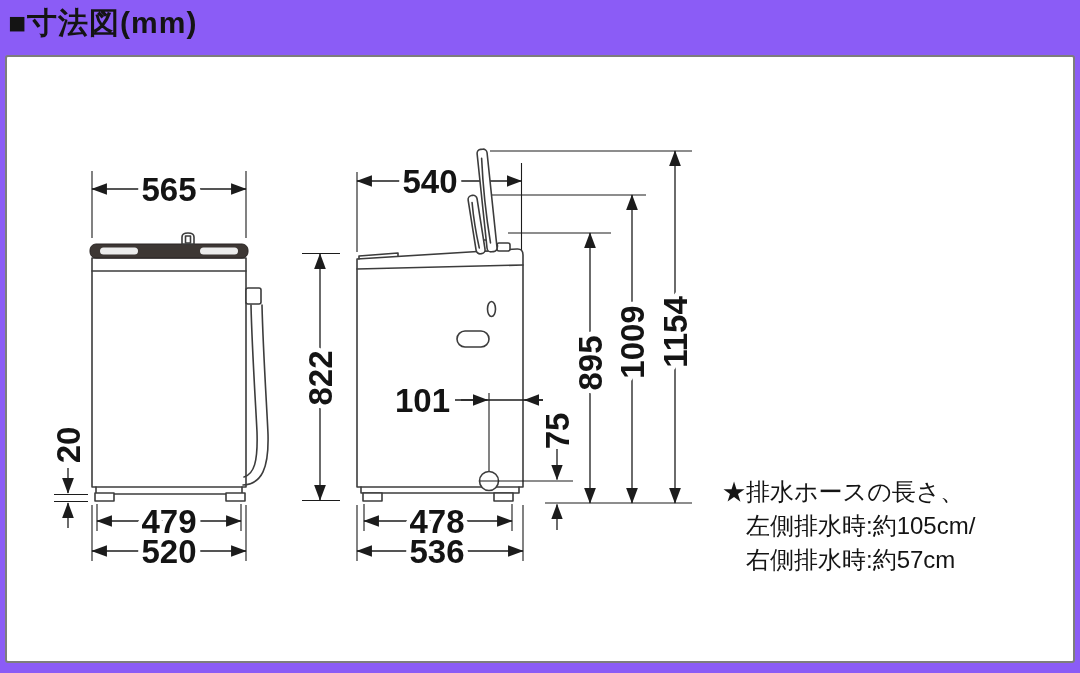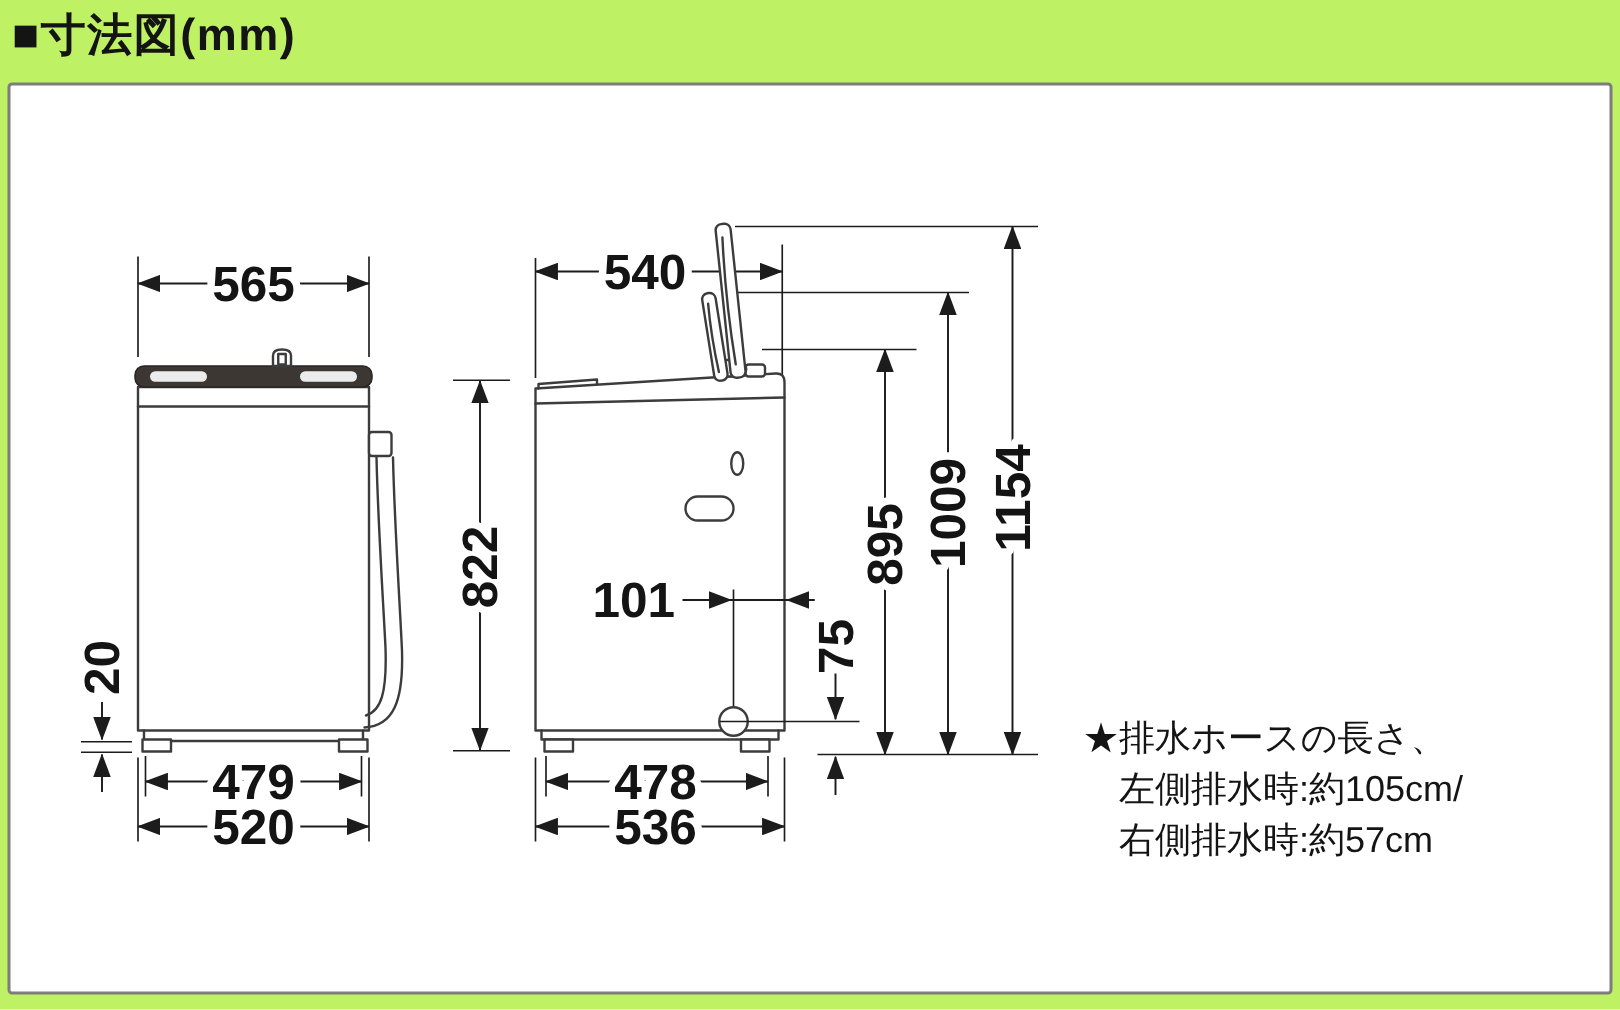--- a/index.html
+++ b/index.html
@@ -1,16 +1,16 @@
 <!DOCTYPE html>
 <html><head>
 <meta charset="utf-8">
 <style>
   html,body{margin:0;padding:0;background:#ffffff;}
-  #stage{position:relative;width:1080px;height:673px;background:#bef264;overflow:hidden;
+  #stage{position:relative;width:1080px;height:673px;background:#8b5cf6;overflow:hidden;
          font-family:"Liberation Sans",sans-serif;}
   svg text{font-family:"Liberation Sans",sans-serif;fill:#141414;}
   .ttl{font-size:30px;font-weight:700;letter-spacing:1px;}
   .dim{font-size:33px;font-weight:600;}
   .jp{font-size:24px;font-weight:500;}
   .halo{paint-order:stroke;stroke:#ffffff;stroke-width:10px;stroke-linejoin:round;}
   .ml{stroke:#3c3c3c;stroke-width:1.6;fill:none;stroke-linejoin:round;stroke-linecap:round;}
   .mf{stroke:#3c3c3c;stroke-width:1.6;fill:#ffffff;stroke-linejoin:round;}
   .dl{stroke:#1c1c1c;stroke-width:1.3;fill:none;}
   .ext{stroke:#1c1c1c;stroke-width:1.1;fill:none;}

